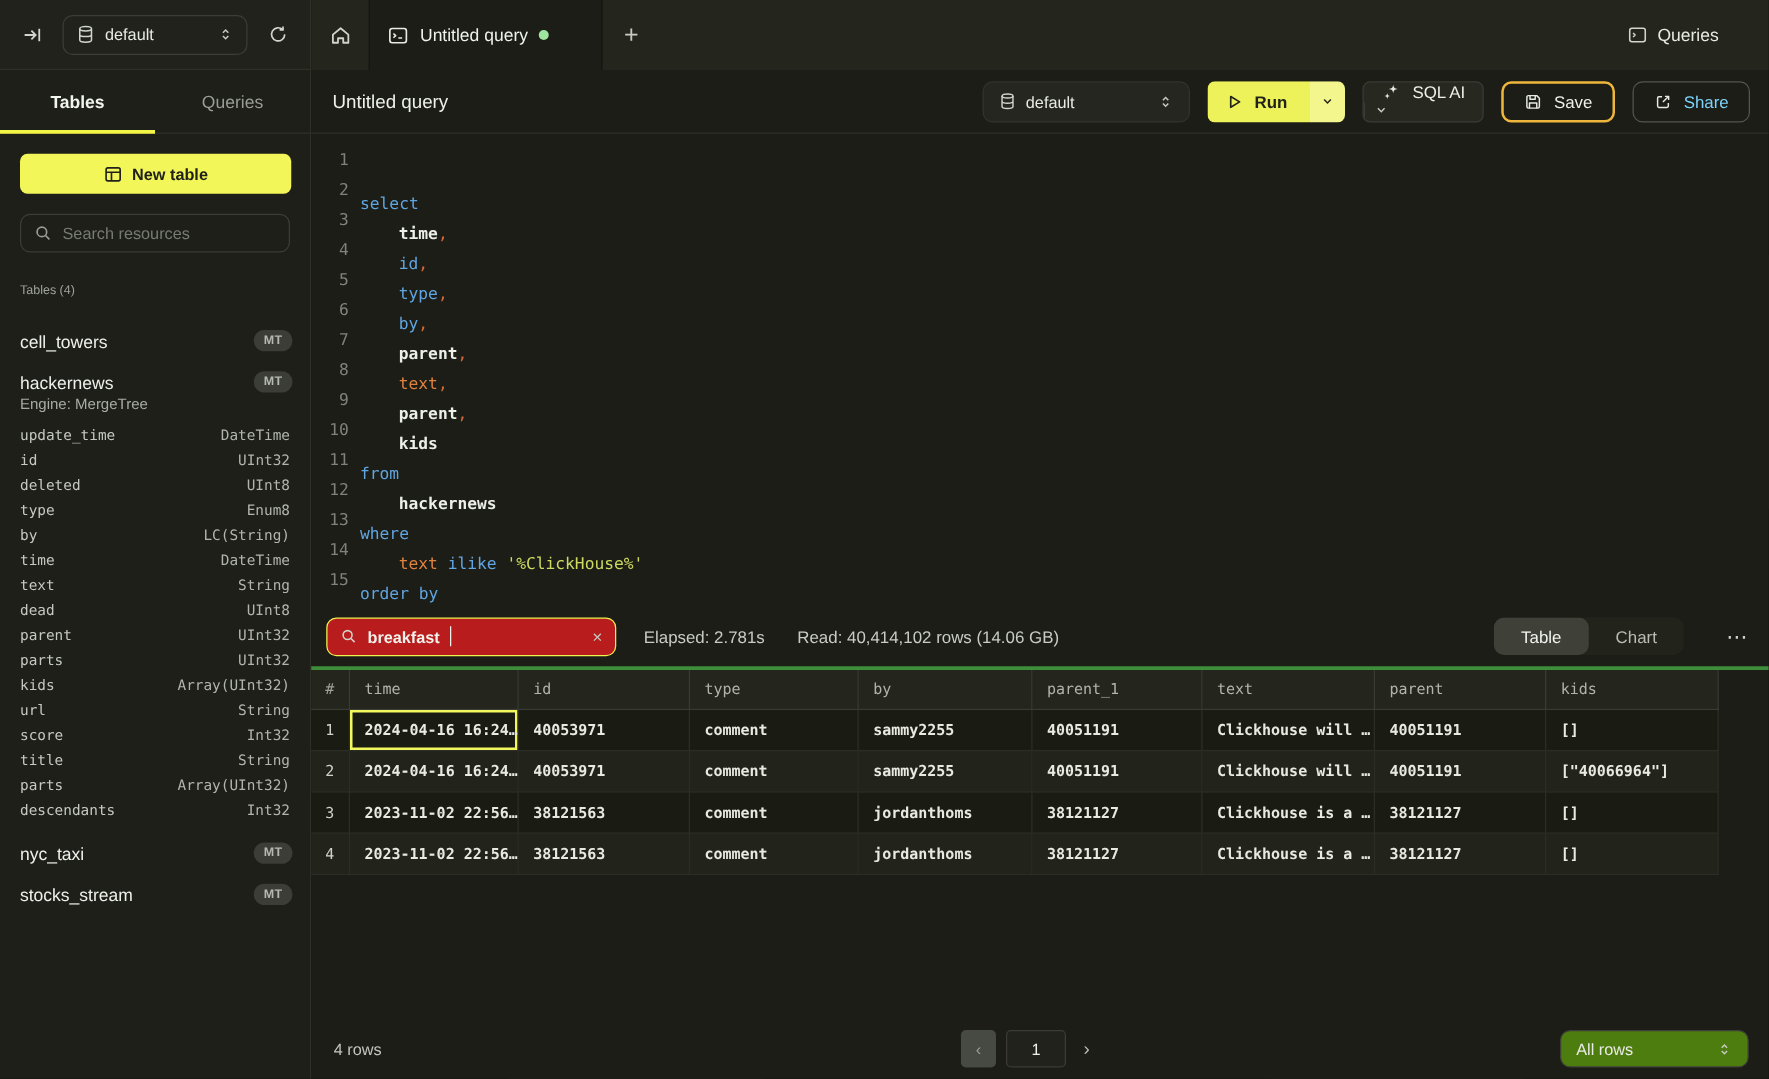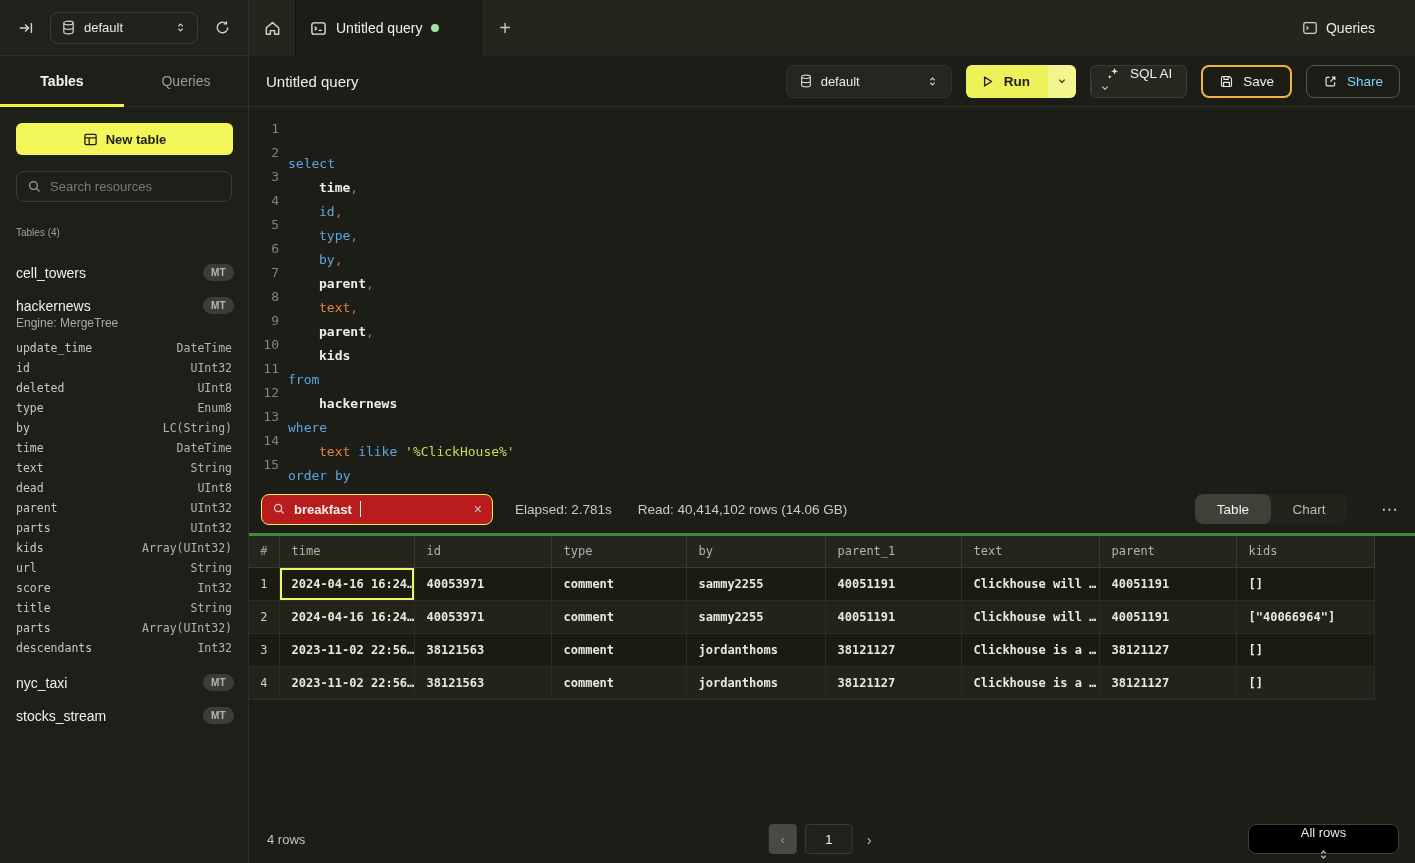--- a/index.html
+++ b/index.html
@@ -99,21 +99,21 @@
   .col0{width:30px;} .col1{width:135px;} .col2{width:137px;} .col3{width:135px;} .col4{width:139px;}
   .col5{width:136px;} .col6{width:138px;} .col7{width:137px;} .col8{width:138px;}
   td.selected { box-shadow:inset 0 0 0 2px #f3f75e; }
 
   .res-footer { margin-top:auto; height:48px; display:flex; align-items:center; padding:0 16px 0 18px; position:relative; }
   .row-count { font-size:13px; color:#c2c4be; }
   .pager { position:absolute; left:50%; transform:translateX(-58%); display:flex; align-items:center; gap:8px; }
   .pg-prev { width:28px; height:30px; background:#474943; border:none; border-radius:4px; color:#9b9d97; font-size:13px; cursor:default; }
   .pg-num { width:48px; height:30px; background:#20221b; border:1px solid #3a3c35; border-radius:4px; color:#eef0ea; font-size:13px; display:flex; align-items:center; justify-content:center; }
   .pg-next { background:none; border:none; color:#b9bbb5; font-size:15px; cursor:pointer; padding:0 6px; }
-  .rows-select { margin-left:auto; width:151px; height:30px; padding:0 12px; background:#000000; border:1px solid #3e4039; border-radius:8px;flex-direction:column; }
+  .rows-select { margin-left:auto; width:151px; height:30px; padding:0 12px; background:#4d7c0f; border:1px solid #3e4039; border-radius:8px; }
   .rows-select .lbl { flex:1; text-align:left; }
 
   svg { flex:none; display:block; }
 </style>
 </head>
 <body>
 
 <div class="app">
 
   <aside class="sidebar">

